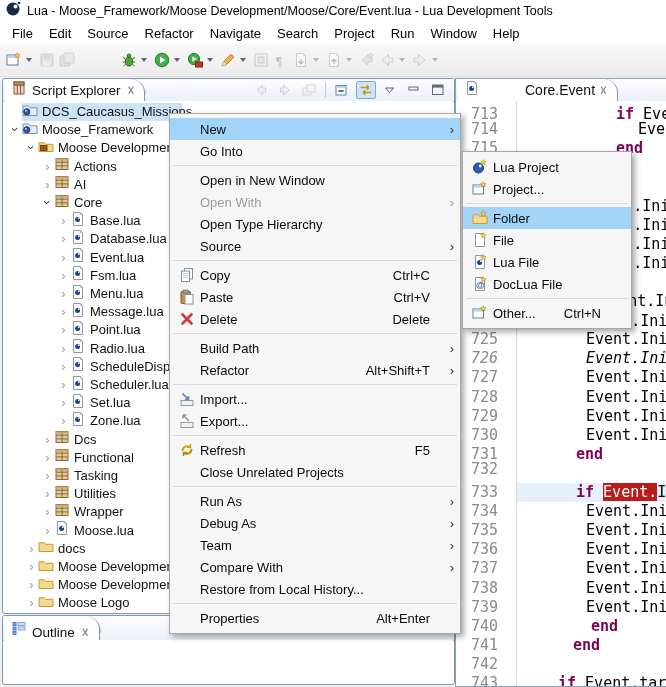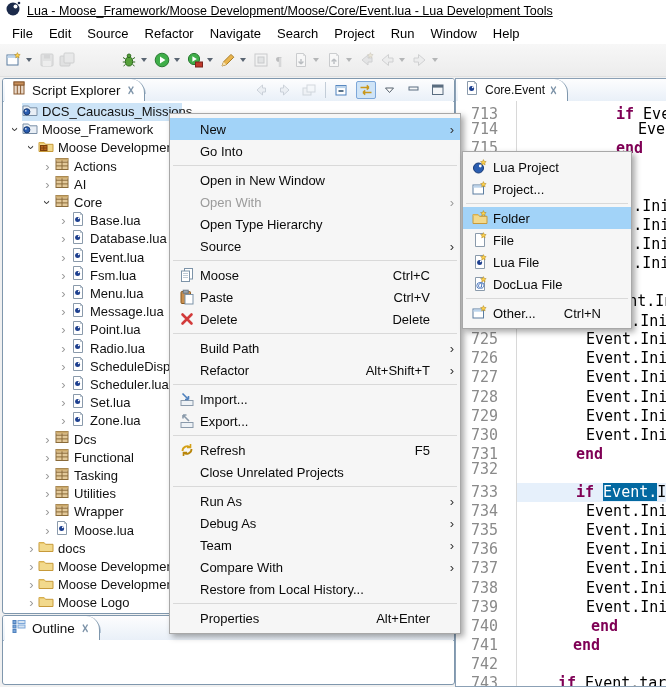--- a/index.html
+++ b/index.html
@@ -6,21 +6,21 @@
   body{
     width:666px;height:687px;position:relative;overflow:hidden;
     background:#f0f0f0;
     font-family:"Liberation Sans",sans-serif;
     -webkit-font-smoothing:antialiased;
     user-select:none;
   }
   
   .titlebar{position:absolute;left:0;top:0;width:666px;height:22px;background:#ffffff;
     display:flex;align-items:center;gap:6px;padding-left:5px;box-sizing:border-box;}
-  .titlebar .ttl{font-size:12.5px;color:#000;white-space:nowrap;text-decoration:underline;}
+  .titlebar .ttl{font-size:12.5px;color:#000;white-space:nowrap;}
   
   .menubar{position:absolute;left:0;top:22px;width:666px;height:22px;background:#ffffff;
     display:flex;align-items:center;padding-left:4px;box-sizing:border-box;}
   .menubar .m{font-size:13px;color:#000;padding:2px 8px;white-space:nowrap;}
   
   .toolbar{position:absolute;left:0;top:44px;width:666px;height:33px;
     background:linear-gradient(#f7f7f7,#ececec);
     display:flex;align-items:center;padding-left:4px;box-sizing:border-box;border-bottom:1px solid #e0e0e0;}
   .tbtn{display:flex;align-items:center;height:24px;padding:0 2px;border-radius:2px;}
   .tbtn.dis{opacity:.42;filter:grayscale(75%);}
@@ -50,31 +50,31 @@
   .ticon{flex:0 0 17px;z-index:1;}
   .ticon svg{display:block;}
   .tlabel{font-size:13px;color:#111;margin-left:3px;z-index:1;}
   
   .editor{position:absolute;left:455px;top:78px;width:212px;height:609px;box-sizing:border-box;
     border:1px solid #8ba0b5;background:#fff;}
   .etabs{position:absolute;left:0;top:0;right:0;height:22px;
     background:linear-gradient(#fdfdfe,#e9f0f8);border-bottom:1px solid #9fb4c8;}
   .etab{position:absolute;left:2px;top:0;height:22px;display:flex;align-items:center;gap:5px;
     background:#fff;padding:0 10px 0 6px;border-right:1px solid #7f97ad;border-radius:2px 14px 0 0;}
-  .etab .tlbl{font-size:12px;color:#111;}
+  .etab .tlbl{font-size:14px;color:#111;margin-left:40px;}
   .etab .x{font-size:13px;color:#7d93a8;font-weight:bold;}
   .ecode{position:absolute;left:0;top:22px;right:0;bottom:0;overflow:hidden;background:#fff;}
   .gutsep{position:absolute;left:60px;top:0;bottom:0;width:1px;background:#d8d8d8;}
   .cline{position:absolute;left:0;right:0;height:19.1px;font-family:"DejaVu Sans Mono","Liberation Mono",monospace;
     font-size:15px;line-height:19.1px;white-space:pre;}
   .cline .curbg{position:absolute;left:61px;right:0;top:0;bottom:0;background:#e6f0fb;}
   .cline .ln{position:absolute;left:4px;width:38px;text-align:right;color:#8a8a8a;}
   .cline .ct{position:absolute;top:0;}
   .k{color:#7f0055;font-weight:bold;}
-  .sel{background:#0369a1;color:#fff;}
+  .sel{background:#b91c1c;color:#fff;}
   
   .cmenu{position:absolute;background:#f6f6f6;border:1px solid #a8a8a8;
     box-shadow:3px 3px 6px rgba(0,0,0,.35);z-index:50;padding:4px 0;box-sizing:border-box;}
   .mi{height:22px;display:flex;align-items:center;padding:0 4px 0 4px;}
   .mi .ic{width:26px;flex:0 0 26px;display:flex;align-items:center;justify-content:center;}
   .mi .lb{flex:1;font-size:13px;color:#0a0a0a;white-space:nowrap;}
   .mi .sc{font-size:13px;color:#0a0a0a;margin-right:12px;white-space:nowrap;}
   .mi .ar{width:12px;flex:0 0 12px;font-size:13px;color:#333;text-align:right;padding-right:2px;}
   .mi.hilite{background:#a2d3f8;}
   .mi.dis .lb,.mi.dis .sc,.mi.dis .ar{color:#9b9b9b;}
@@ -632,21 +632,21 @@
               <path d="M1 4.5h5l1 1.2H1z" fill="#e6c264"></path>
             </svg>
           </span></span>
         <span class="tlabel">Moose Logo</span>
       </div>
     </div>
 </div>
 
 <div class="panel" style="left:2px;top:615px;width:453px;height:70px;">
   <div class="phead" style="height:24px;">
-    <div class="ptab" style="height:24px;">
+    <div class="ptab" style="height:24px;align-items:flex-end;">
       <span id="outline-tab-icon"><span style="display: inline-flex;">
             <svg width="16" height="16" viewBox="0 0 16 16" xmlns="http://www.w3.org/2000/svg">
               <rect x="2" y="2.5" width="3" height="3" fill="#7da7d9" stroke="#4f81bd"></rect>
               <rect x="7" y="2.5" width="7" height="3" fill="#d6e4f2" stroke="#7da7d9"></rect>
               <rect x="2" y="7" width="3" height="3" fill="#7da7d9" stroke="#4f81bd"></rect>
               <rect x="7" y="7" width="7" height="3" fill="#d6e4f2" stroke="#7da7d9"></rect>
               <rect x="2" y="11.5" width="3" height="3" fill="#7da7d9" stroke="#4f81bd"></rect>
             </svg>
           </span></span>
       <span class="tlbl">Outline</span>
@@ -679,21 +679,21 @@
       <div class="cline" style="top: 57.3px;"><span class="ln">716</span></div>
       <div class="cline" style="top: 76.4px;"><span class="ln">717</span></div>
       <div class="cline" style="top: 95.5px;"><span class="ln">718</span><span class="ct" style="left: 132px;"><span>Event.IniDCSUnit = Event.initiator</span></span></div>
       <div class="cline" style="top: 114.6px;"><span class="ln">719</span><span class="ct" style="left: 132px;"><span>Event.IniDCSGroup = Event.IniDCSUnit:getGroup()</span></span></div>
       <div class="cline" style="top: 133.7px;"><span class="ln">720</span><span class="ct" style="left: 132px;"><span>Event.IniDCSUnitName = Event.IniDCSUnit:getName()</span></span></div>
       <div class="cline" style="top: 152.8px;"><span class="ln">721</span><span class="ct" style="left: 132px;"><span>Event.IniUnitName = Event.IniDCSUnitName</span></span></div>
       <div class="cline" style="top: 171.9px;"><span class="ln">722</span></div>
       <div class="cline" style="top: 191px;"><span class="ln">723</span><span class="ct" style="left: 118px;"><span class="k">if</span><span> Event.IniObjectCategory == Object.Category.STATIC then</span></span></div>
       <div class="cline" style="top: 211px;"><span class="ln">724</span><span class="ct" style="left: 130px;"><span>Event.IniDCSUnit = Event.initiator</span></span></div>
       <div class="cline" style="top: 229.2px;"><span class="ln">725</span><span class="ct" style="left: 130px;"><span>Event.IniDCSUnitName = Event.IniDCSUnit:getName()</span></span></div>
-      <div class="cline" style="top: 248.3px;"><span class="ln">726</span><span class="ct" style="left: 130px;"><span>Event.IniUnitName = Event.IniDCSUnitName</span></span></div>
+      <div class="cline" style="top: 248.3px; font-style: italic;"><span class="ln">726</span><span class="ct" style="left: 130px;"><span>Event.IniUnitName = Event.IniDCSUnitName</span></span></div>
       <div class="cline" style="top: 267.4px;"><span class="ln">727</span><span class="ct" style="left: 130px;"><span>Event.IniUnit = UNIT:FindByName( Event.IniDCSUnitName )</span></span></div>
       <div class="cline" style="top: 286.5px;"><span class="ln">728</span><span class="ct" style="left: 130px;"><span>Event.IniCoalition = Event.IniDCSUnit:getCoalition()</span></span></div>
       <div class="cline" style="top: 305.6px;"><span class="ln">729</span><span class="ct" style="left: 130px;"><span>Event.IniCategory = Event.IniDCSUnit:getDesc().category</span></span></div>
       <div class="cline" style="top: 324.7px;"><span class="ln">730</span><span class="ct" style="left: 130px;"><span>Event.IniTypeName = Event.IniDCSUnit:getTypeName()</span></span></div>
       <div class="cline" style="top: 343.8px;"><span class="ln">731</span><span class="ct" style="left: 120px;"><span class="k">end</span></span></div>
       <div class="cline" style="top: 359px;"><span class="ln">732</span></div>
       <div class="cline" style="top: 382px;"><div class="curbg"></div><span class="ln">733</span><span class="ct" style="left: 120px;"><span class="k">if</span><span> </span><span class="sel">Event.</span><span>IniObjectCategory == Object.Category.SCENERY then</span></span></div>
       <div class="cline" style="top: 401.1px;"><span class="ln">734</span><span class="ct" style="left: 130px;"><span>Event.IniDCSUnit = Event.initiator</span></span></div>
       <div class="cline" style="top: 420.2px;"><span class="ln">735</span><span class="ct" style="left: 130px;"><span>Event.IniDCSUnitName = Event.IniDCSUnit:getName()</span></span></div>
       <div class="cline" style="top: 439.3px;"><span class="ln">736</span><span class="ct" style="left: 130px;"><span>Event.IniUnitName = Event.IniDCSUnitName</span></span></div>
@@ -743,21 +743,21 @@
     <div class="mi">
       <span class="ic">
         <span style="display: inline-flex;">
           <svg width="16" height="16" viewBox="0 0 16 16" xmlns="http://www.w3.org/2000/svg">
             <rect x="5.5" y="1.5" width="8" height="10.5" fill="#fff" stroke="#7d93a8"></rect>
             <rect x="2.5" y="4" width="8" height="10.5" fill="#fff" stroke="#7d93a8"></rect>
             <path d="M4 6.5h5M4 8.5h5M4 10.5h5" stroke="#b8c4d0" stroke-width=".9"></path>
           </svg>
         </span>
       </span>
-      <span class="lb">Moose</span>
+      <span class="lb">Copy</span>
       <span class="sc">Ctrl+C</span>
       <span class="ar"></span>
     </div>
     <div class="mi">
       <span class="ic">
         <span style="display: inline-flex;">
           <svg width="16" height="16" viewBox="0 0 16 16" xmlns="http://www.w3.org/2000/svg">
             <rect x="2" y="2.5" width="9.5" height="12" rx="1" fill="#c98f4e" stroke="#8a5a20"></rect>
             <rect x="4.2" y="1.2" width="5" height="3" fill="#9aa5b1" stroke="#6d7884"></rect>
             <rect x="6" y="5.5" width="8" height="9.5" fill="#fff" stroke="#7d93a8"></rect>

